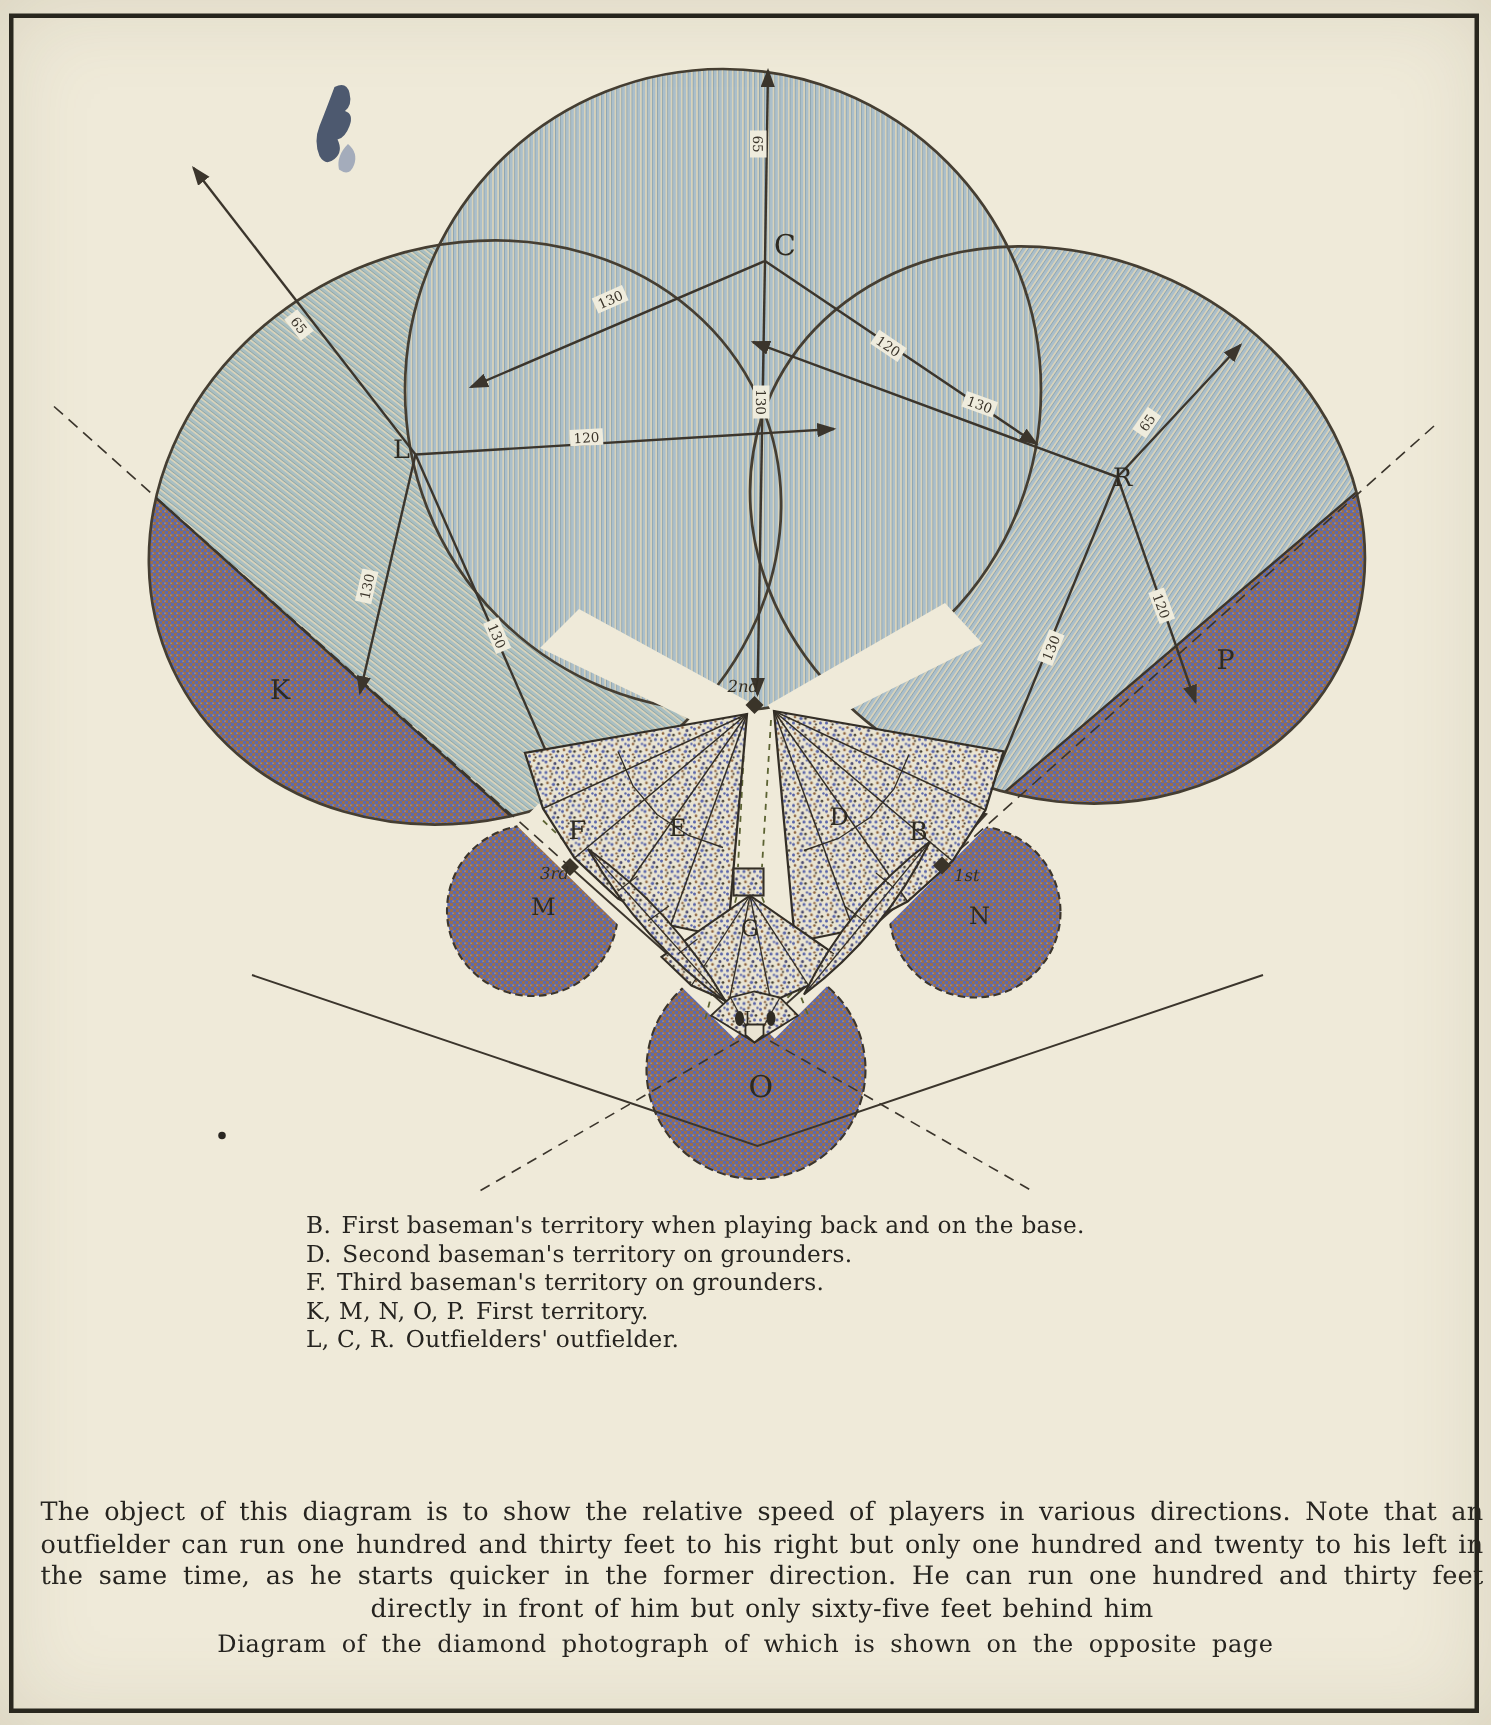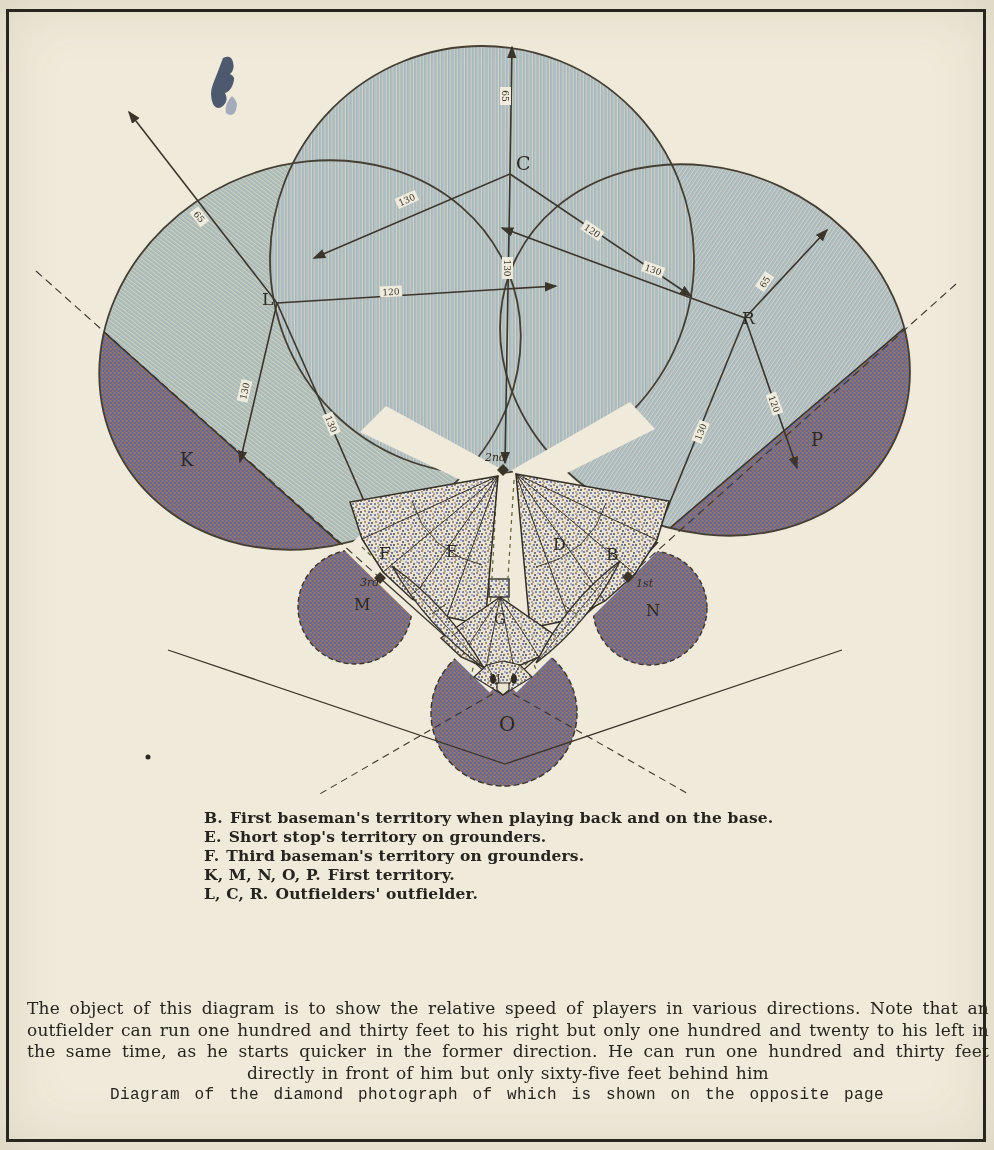--- a/index.html
+++ b/index.html
@@ -2,27 +2,27 @@
 <html><head>
 <meta charset="utf-8">
 <style>
   html,body{margin:0;padding:0;background:#cfcabb;}
   .page{position:relative;width:994px;height:1150px;background:#efead9;overflow:hidden;
         font-family:"DejaVu Serif","Liberation Serif",serif;color:#262420;}
   .frame{position:absolute;top:9px;left:6px;right:8px;bottom:8px;border:3px solid #21201a;pointer-events:none;}
   .frame-inner-shadow{position:absolute;inset:0;box-shadow:inset 0 0 60px rgba(120,110,80,.18);pointer-events:none;}
   .diagram-svg{position:absolute;top:8px;left:10px;width:974px;height:792px;}
   .legend{position:absolute;top:808px;left:204px;list-style:none;margin:0;padding:0;
-          font-size:15.5px;line-height:19px;letter-spacing:.2px;font-weight:bold;}
+          font-size:15.5px;line-height:19px;letter-spacing:.2px;}
   .legend li{white-space:nowrap;}
   .legend .k{display:inline-block;margin-right:7px;}
   .desc{position:absolute;top:986px;left:15px;width:962px;margin:12px;font-size:17px;line-height:21.5px;
         text-align:justify;text-align-last:center;letter-spacing:.2px;word-spacing:1.5px;}
   .caption{position:absolute;top:1086px;left:0;width:100%;margin:0;text-align:center;
-           font-size:16px;letter-spacing:.4px;word-spacing:4.5px;font-family:Liberation Mono, monospace;}
+           font-size:16px;letter-spacing:.4px;word-spacing:4.5px;}
   svg text{font-family:"DejaVu Serif","Liberation Serif",serif;fill:#2e2a21;}
   .badge-text{font-size:9px;fill:#3a342a;}
   .base-label{font-size:11px;font-style:italic;fill:#332e24;}
 </style>
 </head>
 <body>
 
 <div class="page">
 
   <svg class="diagram-svg" viewBox="10 8 974 792" xmlns="http://www.w3.org/2000/svg">
@@ -282,21 +282,21 @@
       <text class="base-label" x="485" y="461">2nd</text>
       <text class="base-label" x="360" y="586">3rd</text>
       <text class="base-label" x="636" y="587">1st</text>
     </g>
 
     <circle cx="148" cy="757" r="2.5" fill="#2a2722"></circle>
   </svg>
 
   <ul class="legend">
     <li><span class="k">B.</span><span>First baseman's territory when playing back and on the base.</span></li>
-    <li><span class="k">E.</span><span>Short stop's territory on grounders.</span></li>
+    <li><span class="k">D.</span><span>Second baseman's territory on grounders.</span></li>
     <li><span class="k">F.</span><span>Third baseman's territory on grounders.</span></li>
     <li><span class="k">K, M, N, O, P.</span><span>First territory.</span></li>
     <li><span class="k">L, C, R.</span><span>Outfielders' outfielder.</span></li>
   </ul>
 
   <p class="desc">The object of this diagram is to show the relative speed of players in various directions.  Note that an outfielder can run one hundred and thirty feet to his right but only one hundred and twenty to his left in the same time, as he starts quicker in the former direction.  He can run one hundred and thirty feet directly in front of him but only sixty-five feet behind him</p>
 
   <p class="caption">Diagram of the diamond photograph of which is shown on the opposite page</p>
 
   <div class="frame"></div>

